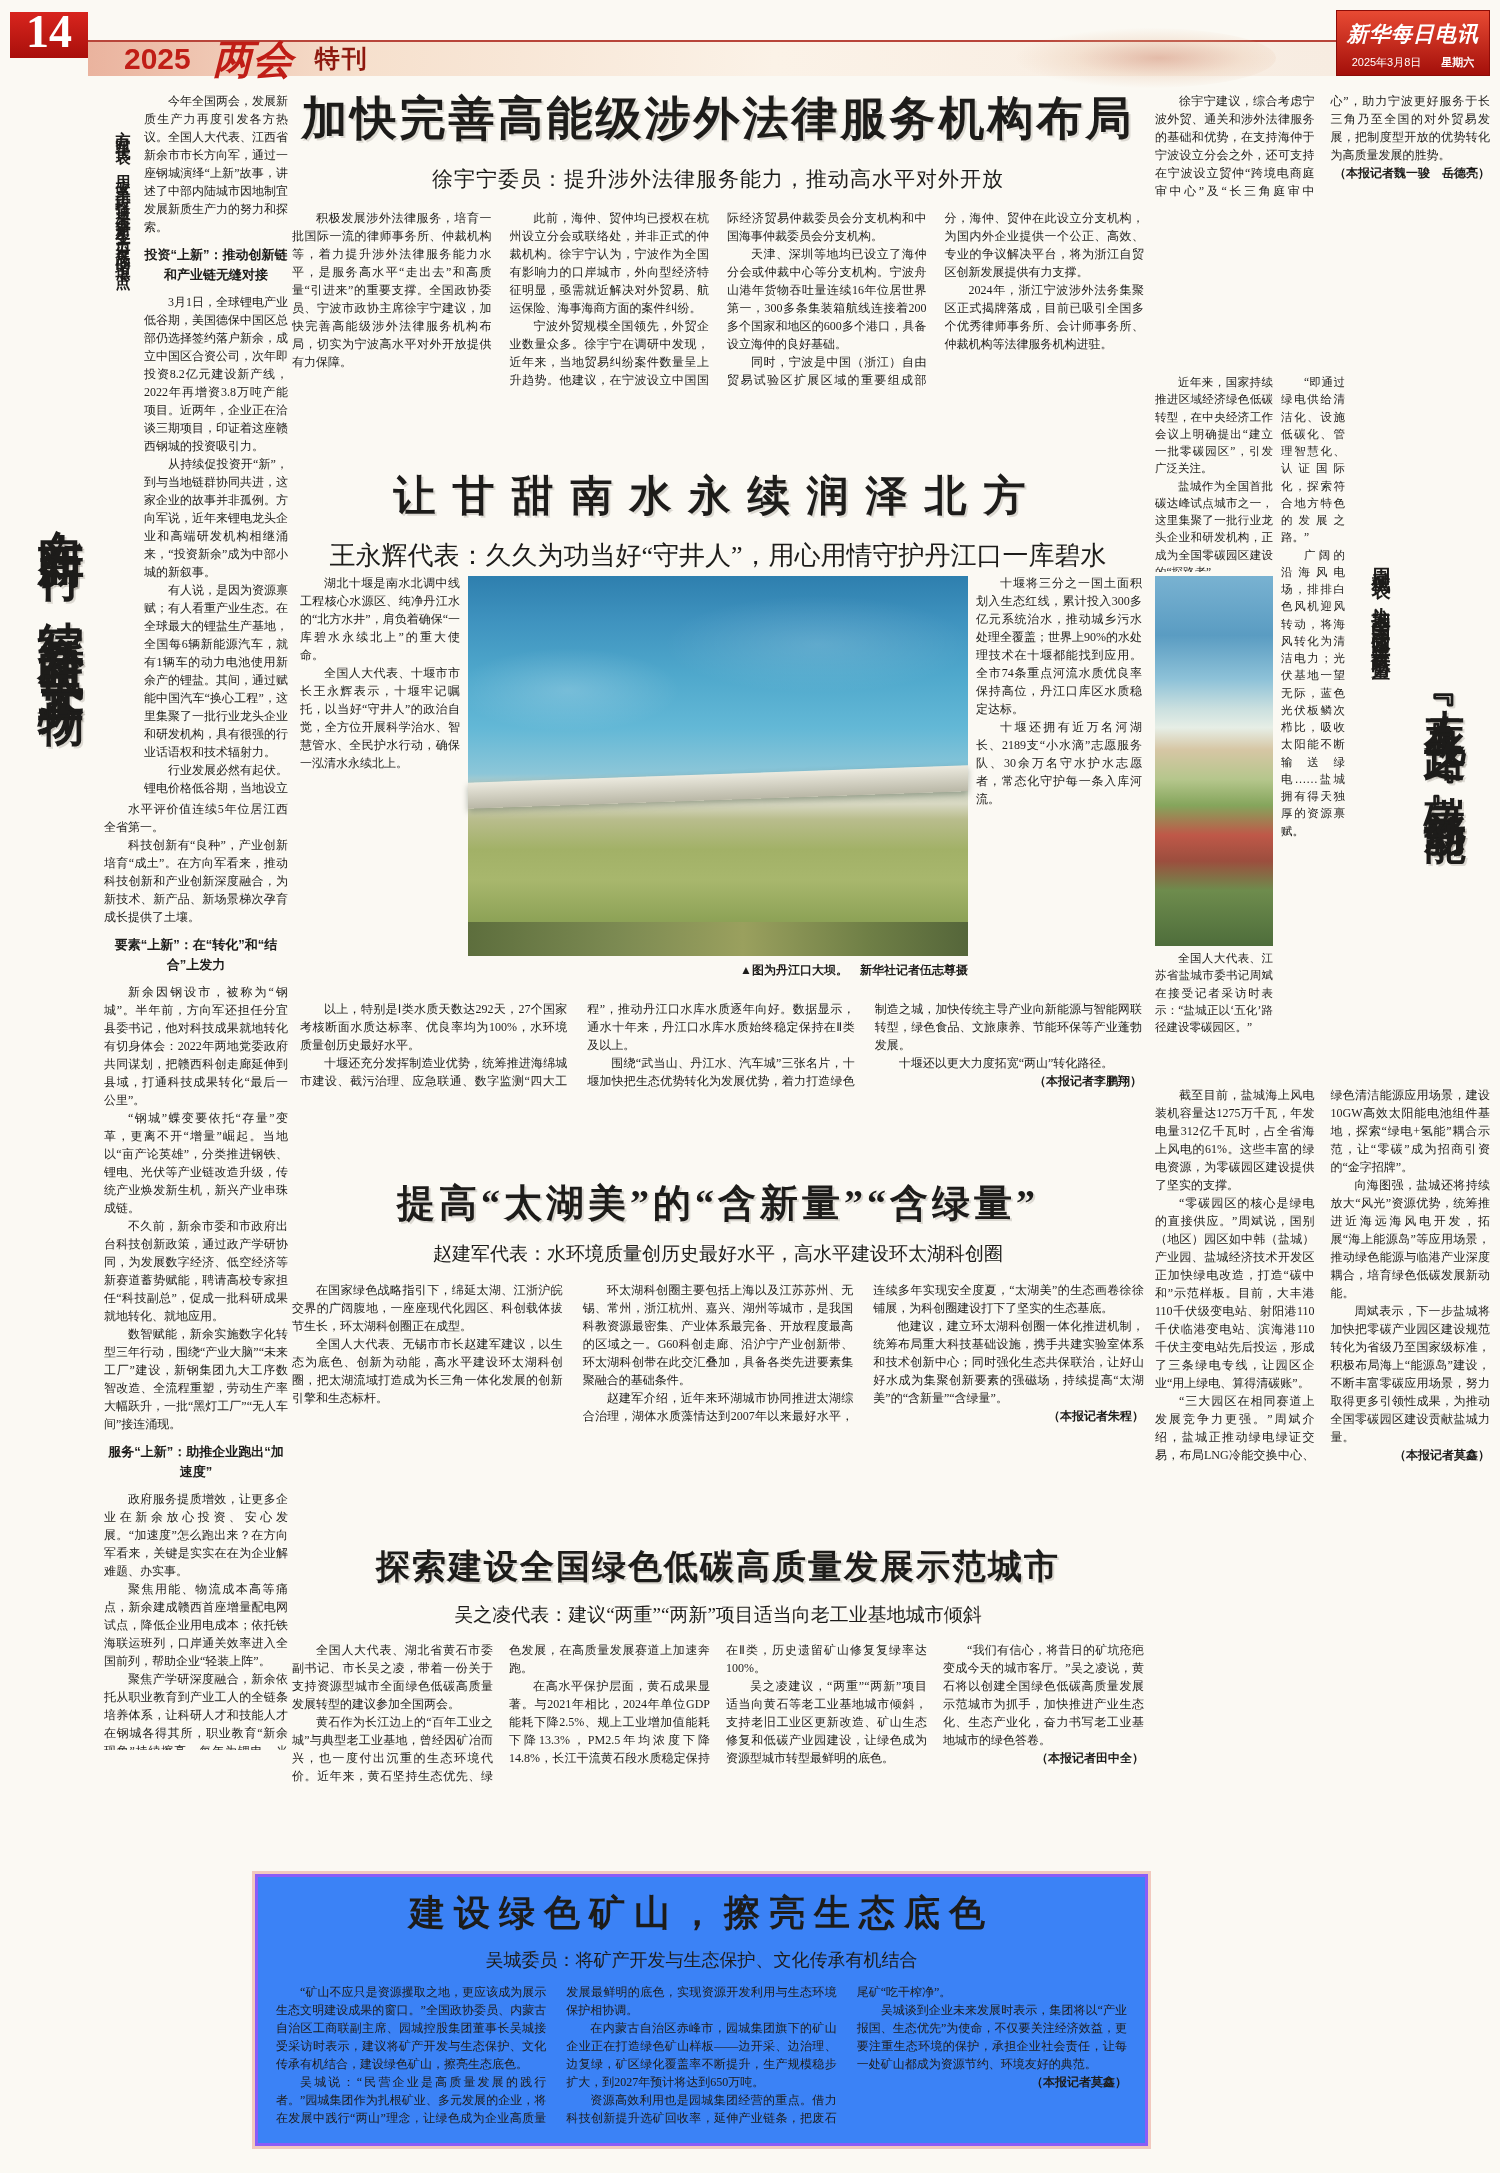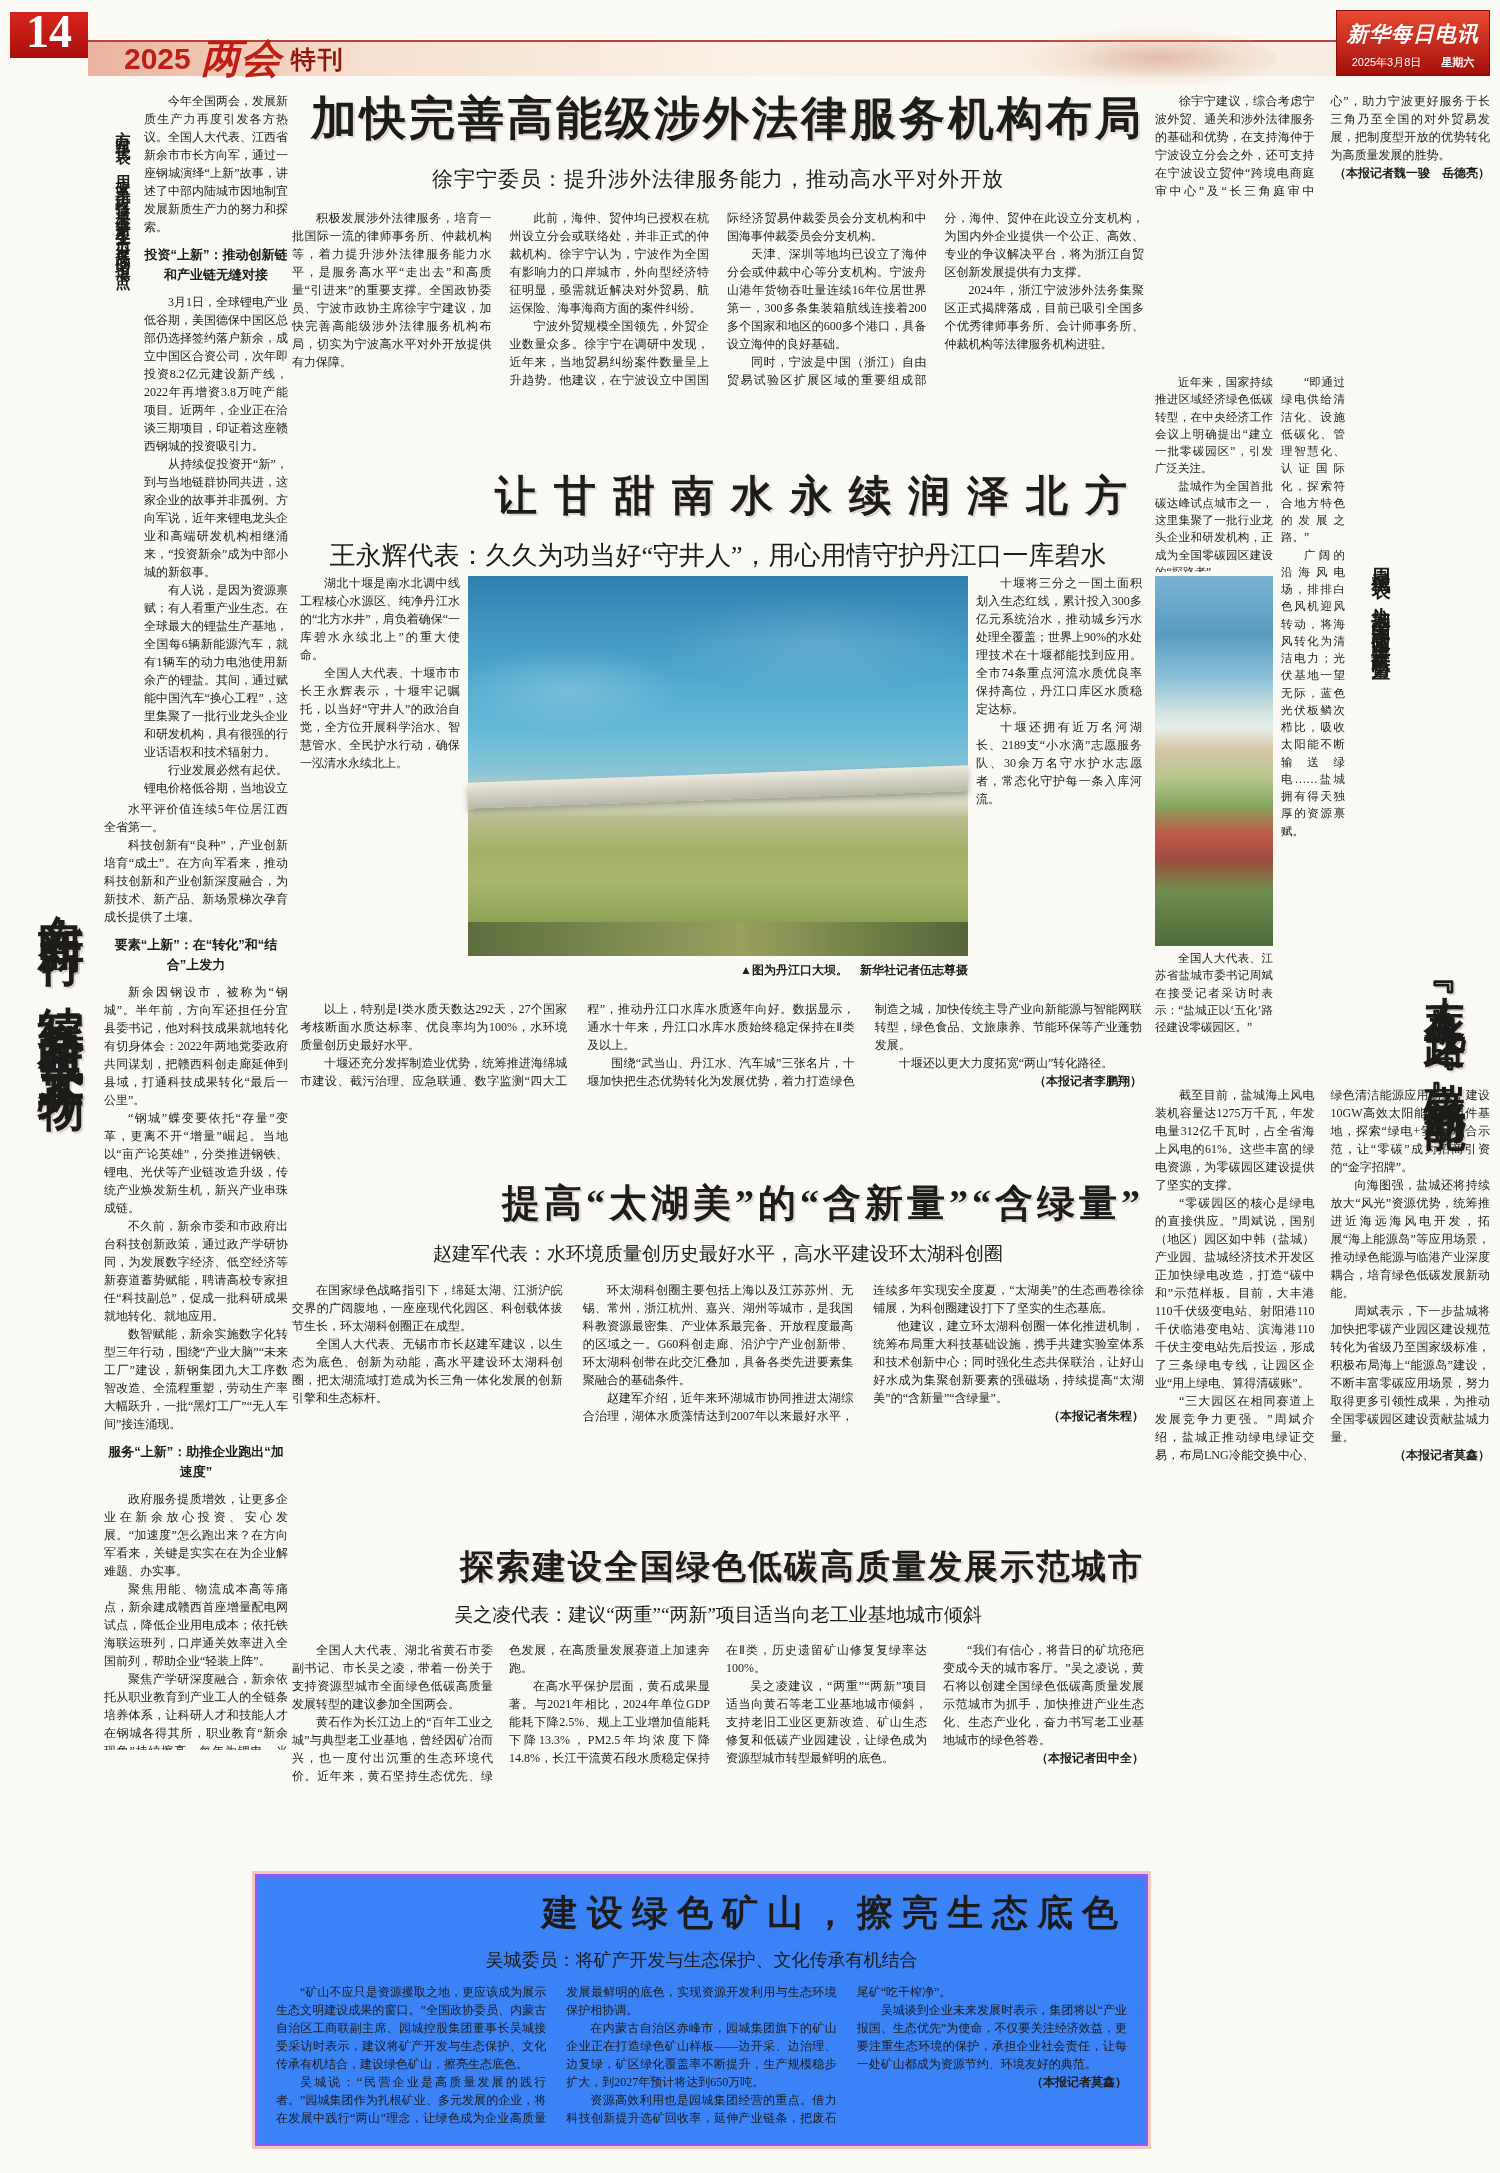--- a/index.html
+++ b/index.html
@@ -12,41 +12,41 @@
   .abs { position:absolute; }
 
   
   .pagenum-box{left:10px;top:12px;width:78px;height:46px;
     background:linear-gradient(#d8251e,#a90f0b);
     color:#fff;font-weight:bold;font-size:46px;
     display:flex;align-items:flex-end;justify-content:center;}
   .banner{left:88px;top:40px;width:1248px;height:36px;
     background:linear-gradient(90deg,#eab39e,#f6e0cd 22%,#fbf2e7 55%,#f7ece1 100%);
     border-top:2px solid #b8453a;
-    display:flex;align-items:center;padding-left:36px;gap:10px;}
+    display:flex;align-items:flex-start;padding-left:36px;gap:22px;}
   .banner:after{content:"";position:absolute;right:60px;top:-14px;width:260px;height:60px;
     background:radial-gradient(ellipse at 55% 50%, rgba(196,110,80,.40), rgba(228,184,152,.25) 42%, transparent 72%);
     border-radius:50%;}
   .banner .yr{color:#c01d16;font-size:30px;font-weight:bold;font-family:"Liberation Sans",sans-serif;}
   .banner .callig{color:#c01d16;font-size:40px;font-weight:bold;font-style:italic;line-height:36px;}
   .banner .suffix{color:#8e190f;font-size:25px;font-weight:bold;letter-spacing:2px;}
   .masthead-right{left:1336px;top:10px;width:154px;height:66px;
     background:linear-gradient(#e84a33,#a30f0a);border:1px solid #8c0d08;
     color:#fff;text-align:center;padding-top:9px;}
   .masthead-right .paper{font-size:21px;font-weight:bold;font-style:italic;letter-spacing:1px;}
   .masthead-right .date{font-size:11px;margin-top:7px;font-family:"Liberation Sans",sans-serif;}
   .masthead-right .date b{margin-left:20px;}
 
   
   .body-text{font-size:12px;line-height:1.5;text-align:justify;overflow:hidden;}
   .para{text-indent:2em;}
   .subhead{font-family:"Liberation Sans",sans-serif;font-weight:bold;font-size:13px;
     text-align:center;margin:9px 0;text-indent:0;}
   .credit{text-indent:0;text-align:right;font-weight:bold;}
-  .h-head{font-weight:900;text-align:right;font-family:"Liberation Serif",serif;
+  .h-head{font-weight:900;text-align:center;font-family:"Liberation Serif",serif;
     text-shadow:2px 2px 0 rgba(60,50,40,.16);}
   .h-sub{text-align:center;}
 
   
   .left-headline{left:16px;top:108px;width:88px;height:960px;
     writing-mode:vertical-rl;font-size:46px;font-weight:900;letter-spacing:9px;line-height:86px;}
   .left-byline{left:104px;top:118px;width:34px;height:675px;
     writing-mode:vertical-rl;font-size:15px;font-weight:bold;letter-spacing:5px;
     font-family:"Liberation Sans",sans-serif;line-height:30px;}
   .left-top-text{left:144px;top:92px;width:144px;height:702px;}

